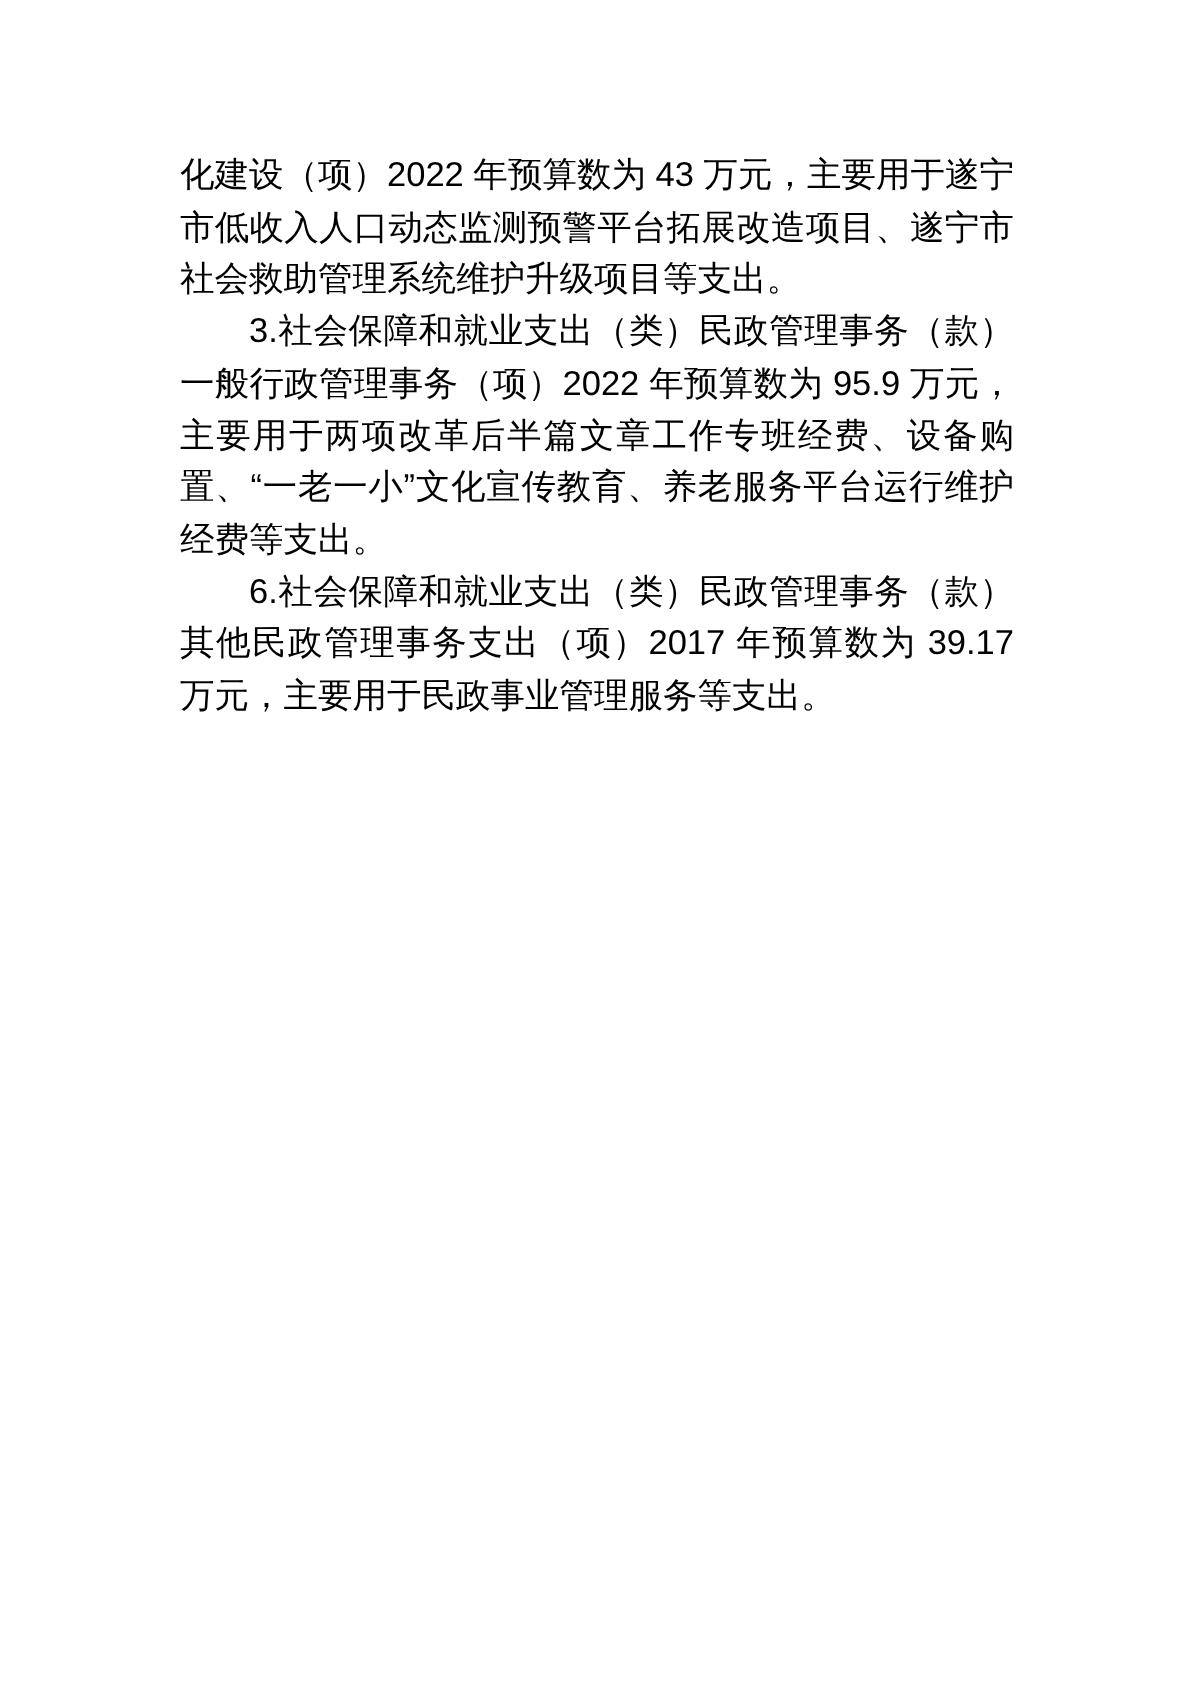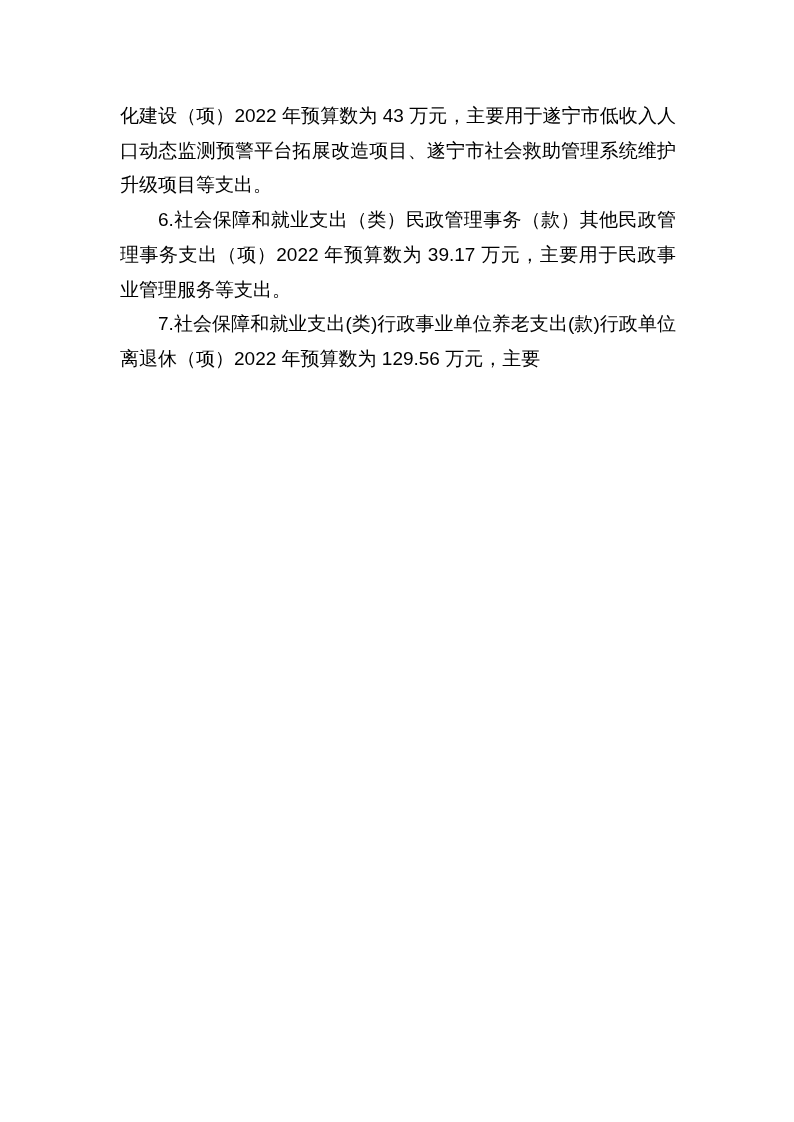--- a/index.html
+++ b/index.html
@@ -11,35 +11,35 @@
       position: relative;
       width: 794px;
       height: 1122px;
       background: #ffffff;
       box-sizing: border-box;
       padding: 99px 118px 0 120px;
       overflow: hidden;
     }
     .doc-body {
       font-family: "Liberation Sans", "DejaVu Sans", sans-serif;
-      font-size: 19px;
+      font-size: 23px;
       line-height: 34.7px;
       color: #000000;
       text-align: justify;
     }
     .doc-body p {
       margin: 0;
       padding: 0;
     }
     .doc-body p.indent {
       text-indent: 2em;
     }
   </style>
 </head>
 <body>
 
 <div class="page">
   <div class="doc-body">
     <p>化建设（项）2022 年预算数为 43 万元，主要用于遂宁市低收入人口动态监测预警平台拓展改造项目、遂宁市社会救助管理系统维护升级项目等支出。</p>
-    <p class="indent">6.社会保障和就业支出（类）民政管理事务（款）其他民政管理事务支出（项）2022 年预算数为 39.17 万元，主要用于民政事业管理服务等支出。</p>
-    <p class="indent">7.社会保障和就业支出(类)行政事业单位养老支出(款)行政单位离退休（项）2022 年预算数为 129.56 万元，主要</p>
+    <p class="indent">3.社会保障和就业支出（类）民政管理事务（款）一般行政管理事务（项）2022 年预算数为 95.9 万元，主要用于两项改革后半篇文章工作专班经费、设备购置、“一老一小”文化宣传教育、养老服务平台运行维护经费等支出。</p>
+    <p class="indent">6.社会保障和就业支出（类）民政管理事务（款）其他民政管理事务支出（项）2017 年预算数为 39.17 万元，主要用于民政事业管理服务等支出。</p>
   </div>
 </div>
 
 </body></html>

